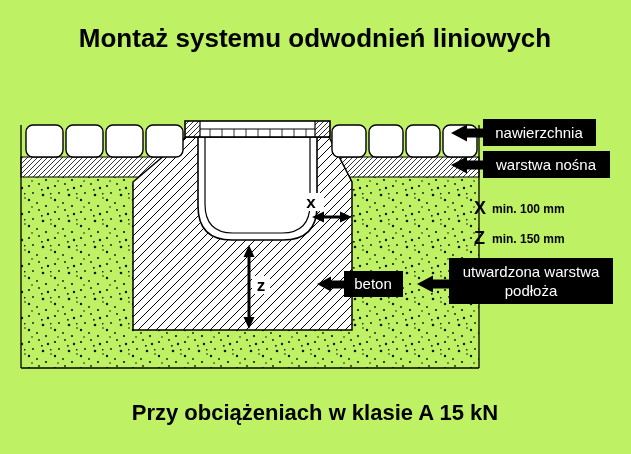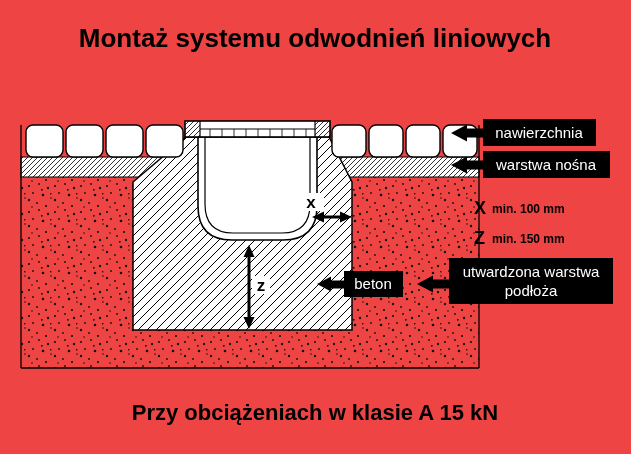--- a/index.html
+++ b/index.html
@@ -1,17 +1,17 @@
 <!DOCTYPE html>
 <html><head>
 <meta charset="utf-8">
 <style>
   html,body{margin:0;padding:0;background:#fff;}
   body{font-family:"Liberation Sans", sans-serif;}
-  .page{position:relative;width:631px;height:454px;background:#ef4444;overflow:hidden;}
+  .page{position:relative;width:631px;height:454px;background:#bef264;overflow:hidden;}
   svg text{font-family:"Liberation Sans", sans-serif;}
 </style>
 </head>
 <body>
 
 <div class="page">
 <svg width="631" height="454" viewBox="0 0 631 454">
   <defs>
     <pattern id="stipple" width="26" height="26" patternUnits="userSpaceOnUse">
       <circle cx="3" cy="4" r="1.1" fill="#111"></circle>

